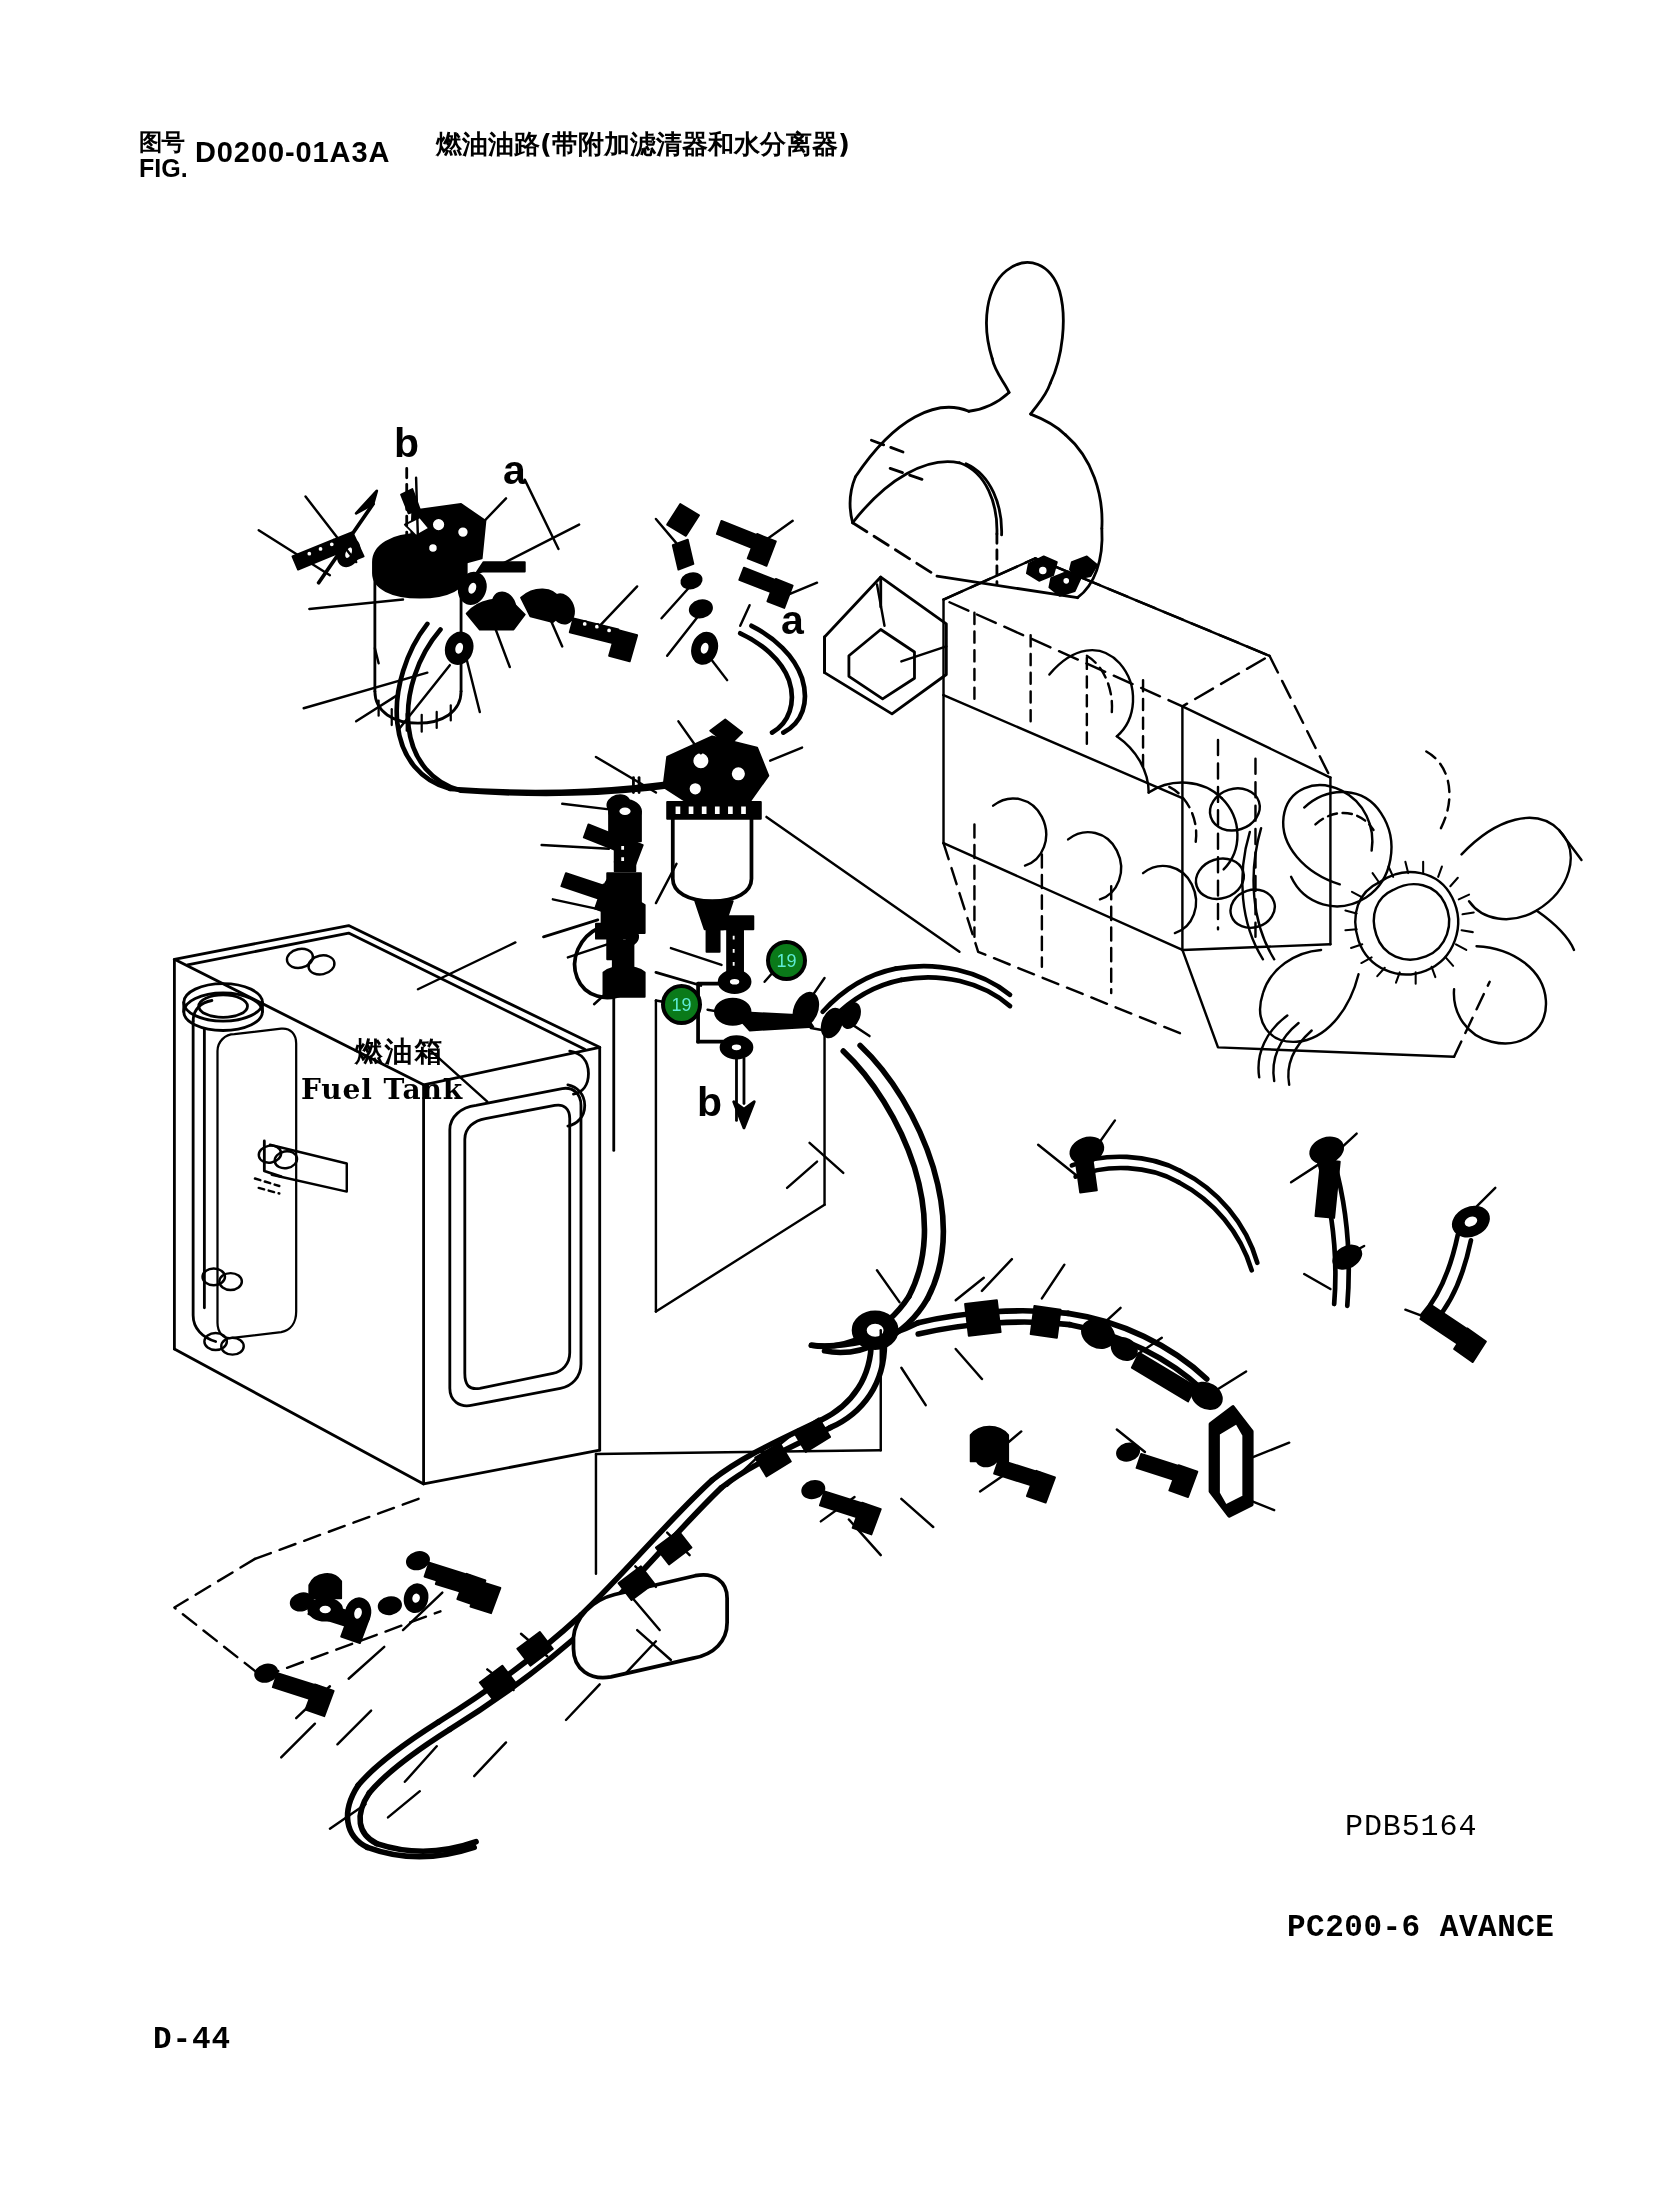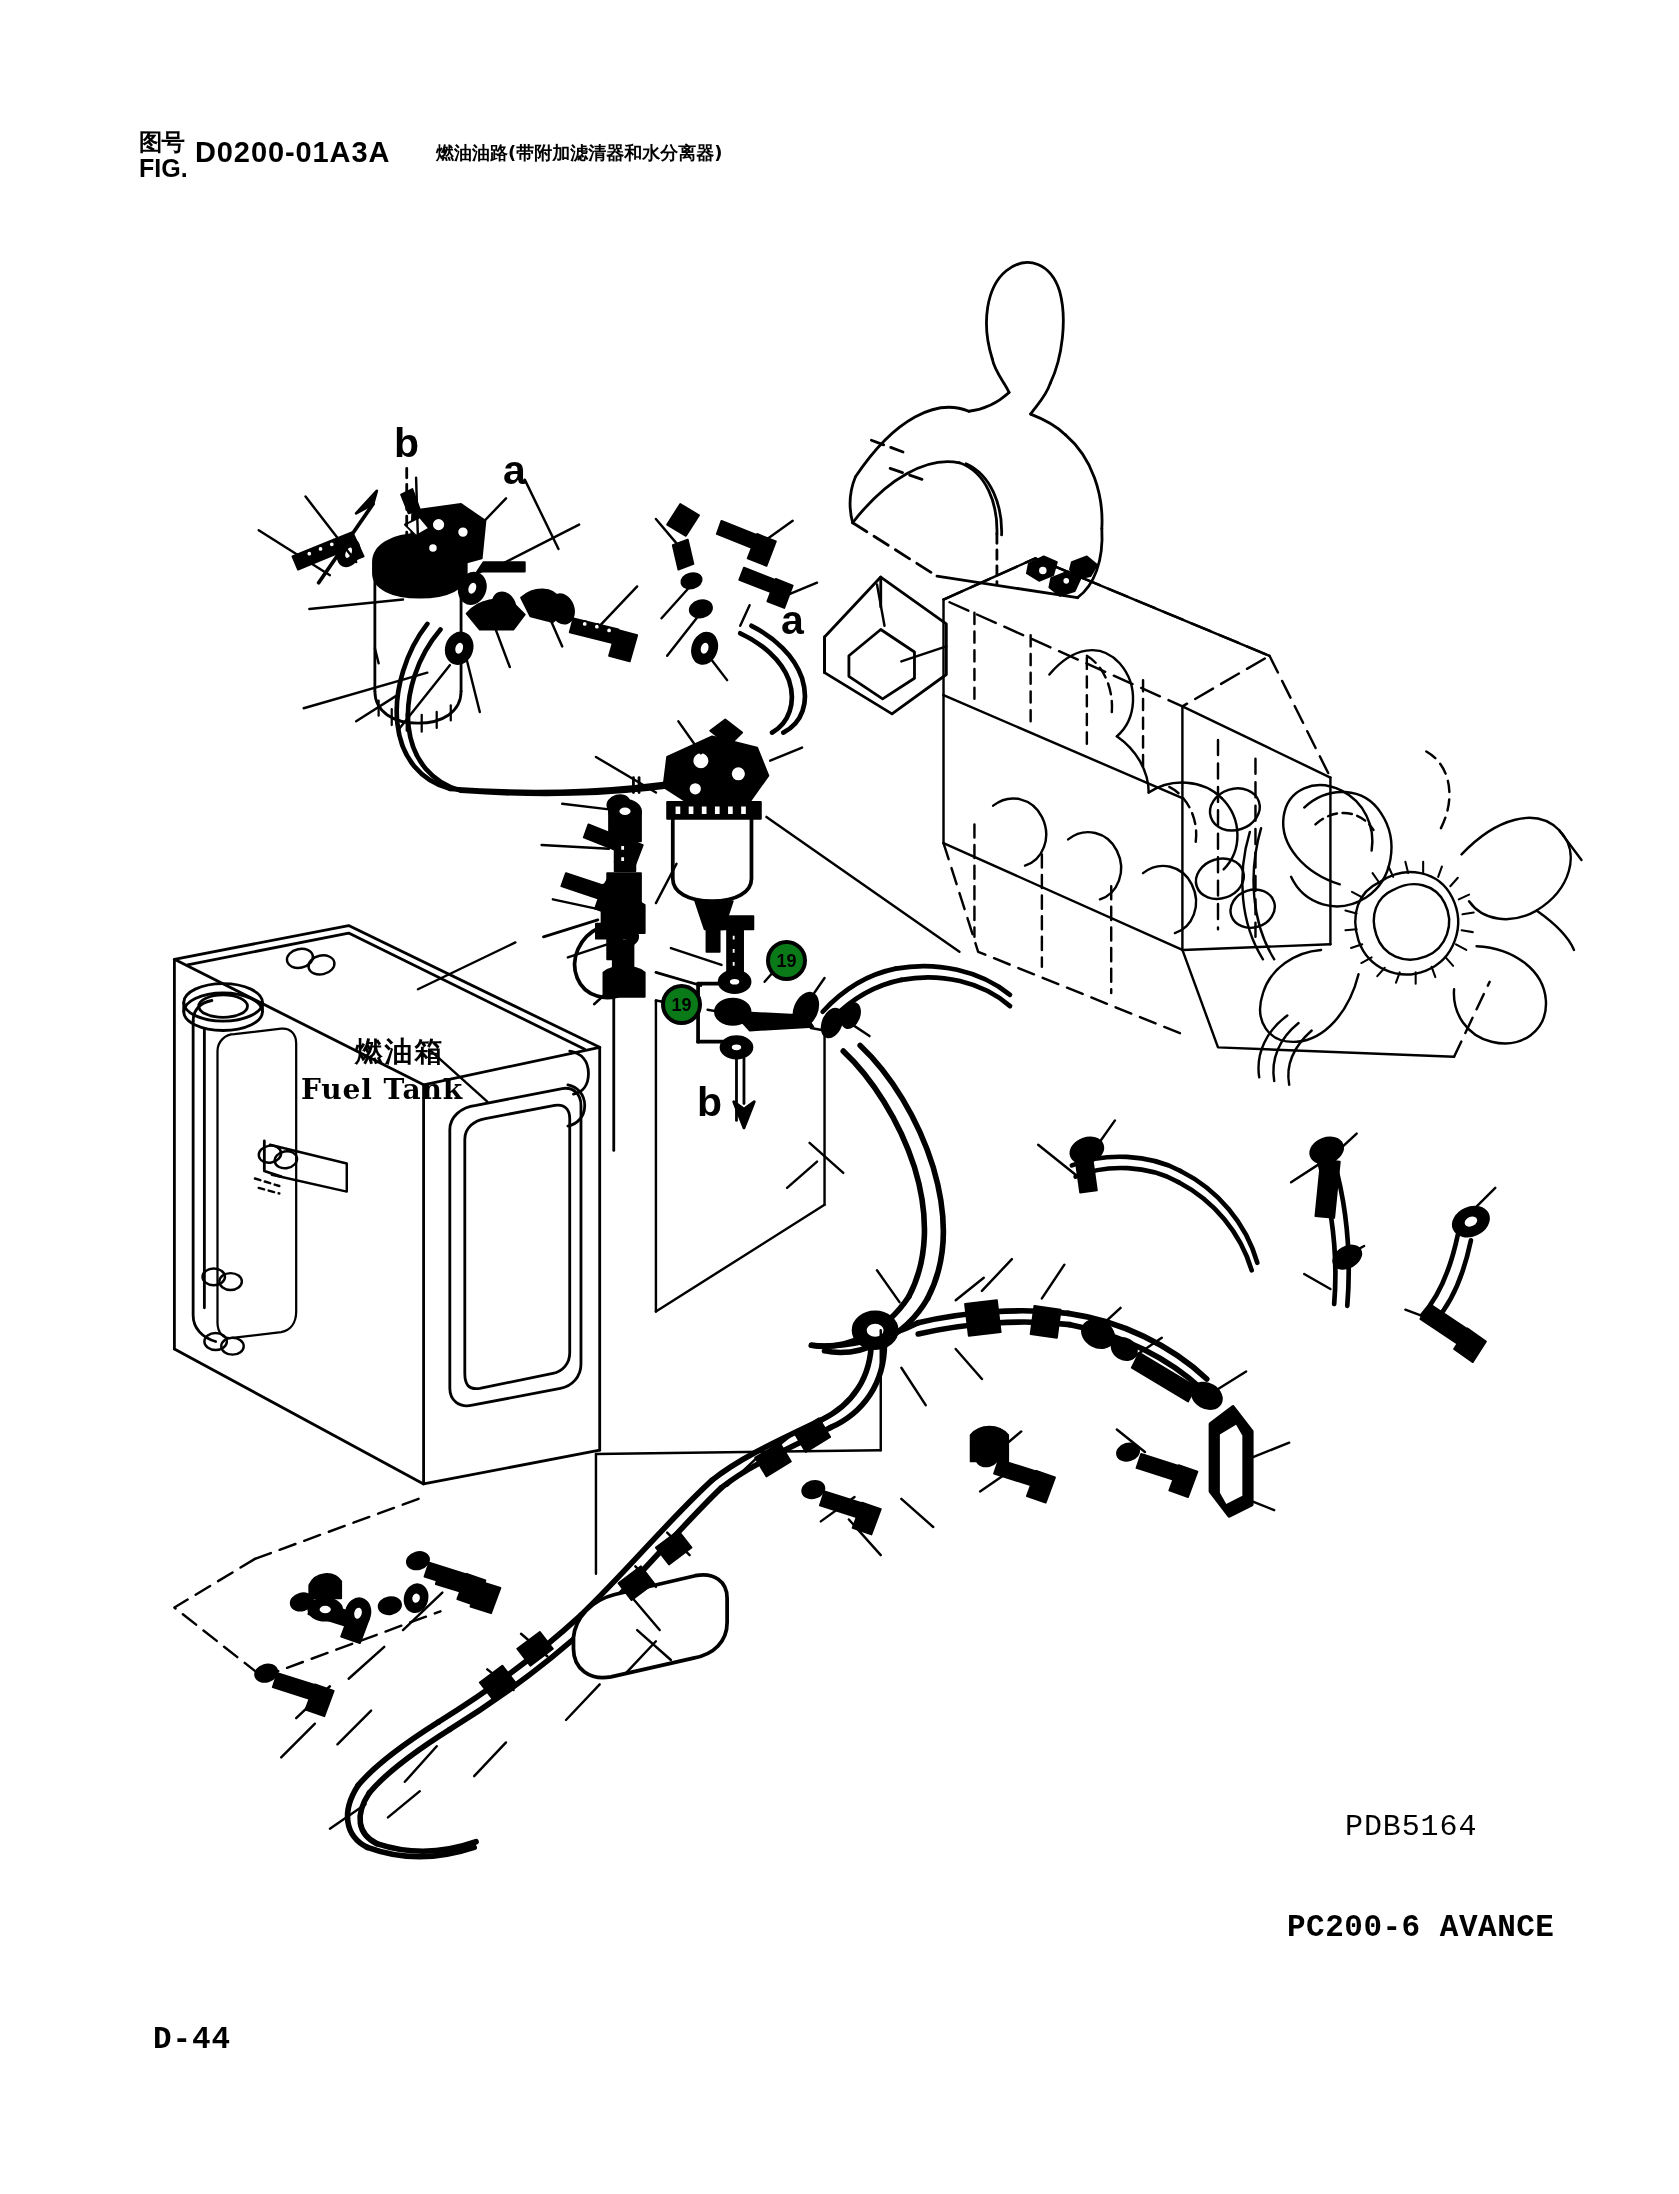--- a/index.html
+++ b/index.html
@@ -55,23 +55,23 @@
     top: 6.6px;
     font-size: 29px;
     font-weight: 700;
     letter-spacing: 0.9px;
     line-height: 1;
     white-space: nowrap;
   }
   .title-cn {
     position: absolute;
     left: 436px;
-    top: 144px;
+    top: 131px;
     font-family: "DejaVu Sans", sans-serif;
-    font-size: 18px;
+    font-size: 26px;
     font-weight: 700;
     letter-spacing: 0px;
     line-height: 1;
     white-space: nowrap;
   }
   .title-en {
     position: absolute;
     left: 436px;
     top: 166px;
     font-size: 28px;
@@ -133,24 +133,24 @@
     position: absolute;
     width: 41px;
     height: 41px;
     border-radius: 50%;
     background: #0a7a19;
     border: 4.7px solid #000000;
     box-sizing: border-box;
     display: flex;
     align-items: center;
     justify-content: center;
-    color: #000000;
+    color: #5eead4;
     font-family: "Liberation Sans", sans-serif;
     font-size: 18px;
-    font-weight: 700;
+    font-weight: 400;
     line-height: 1;
   }
   #marker-19-a { left: 766px; top: 940px; }
   #marker-19-b { left: 661px; top: 984px; }
 
   
   #pdb-code {
     position: absolute;
     left: 1345px;
     top: 1812px;

